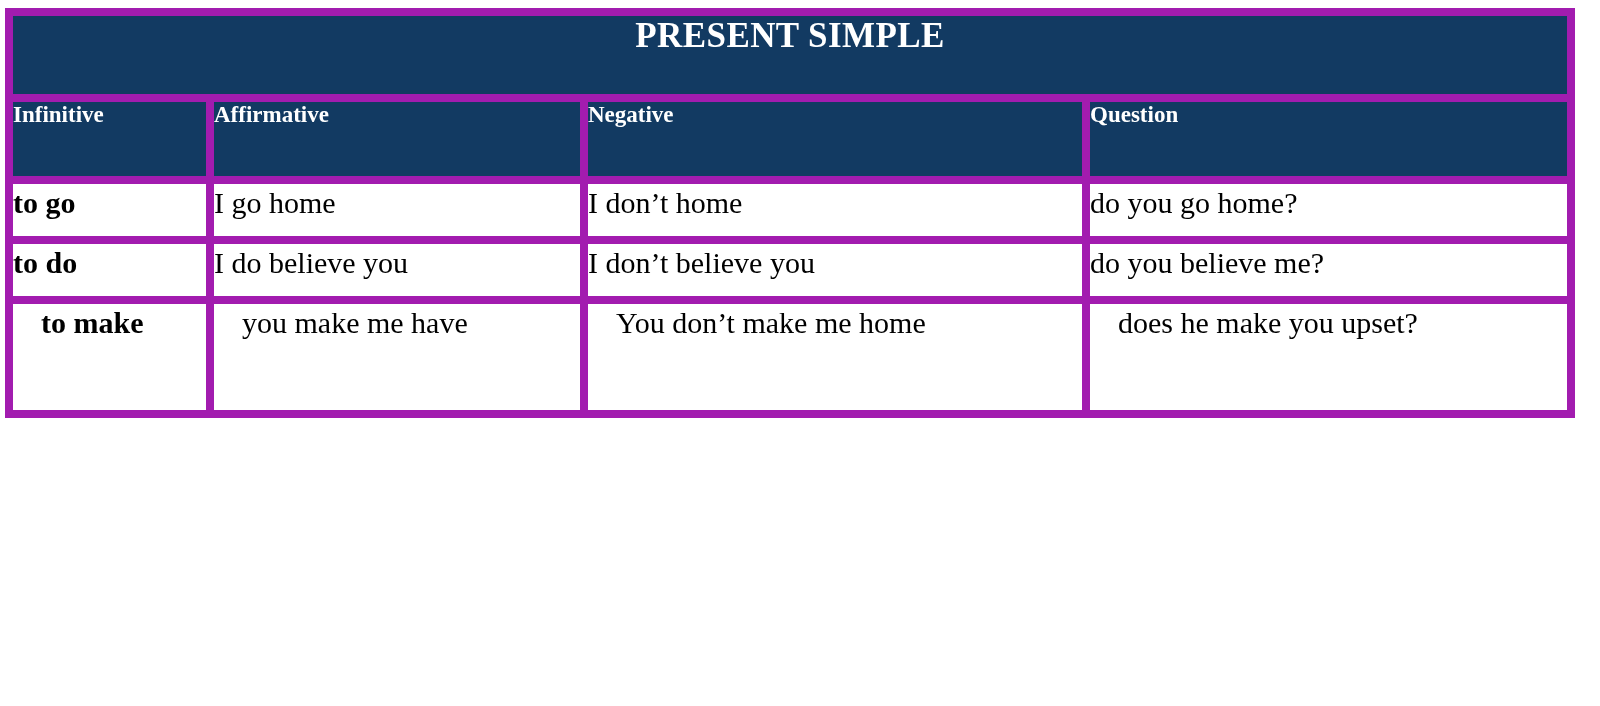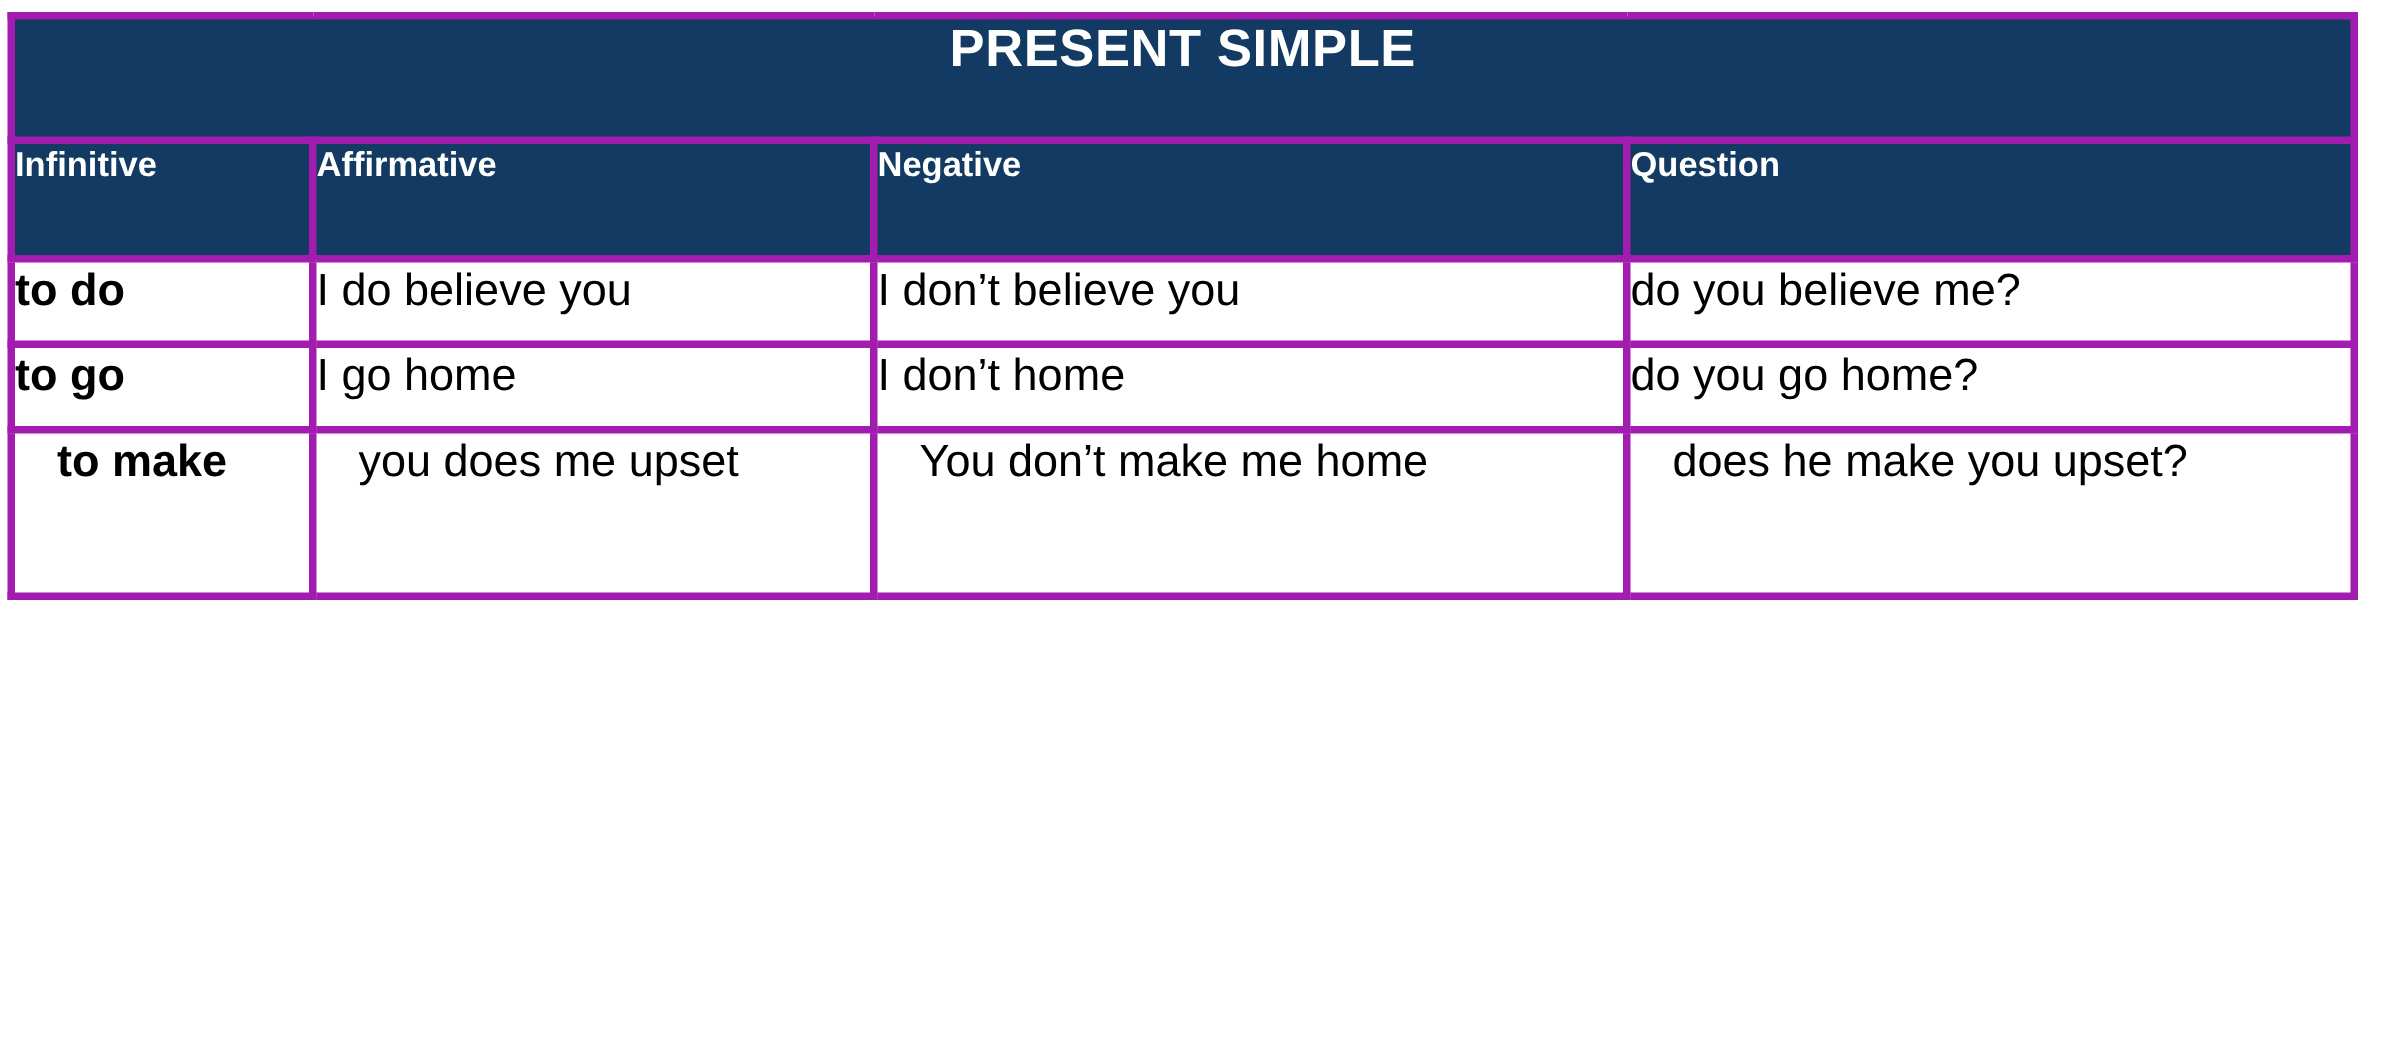--- a/index.html
+++ b/index.html
@@ -26,24 +26,25 @@
     left: 5px;
     top: 8px;
     width: 1562px;
     border-collapse: collapse;
     table-layout: fixed;
     background: #ffffff;
   }
 
   .grammar-table td,
   .grammar-table th {
-    border: 5px solid #a21caf;
+    border: 8px solid #a21caf;
     padding: 0;
     vertical-align: top;
     background: #ffffff;
+    font-family: Liberation Serif, serif;
   }
 
   
   .title-cell {
     background: #123A62 !important;
     color: #ffffff;
     text-align: center;
     vertical-align: middle;
     height: 78px;
     font-size: 35px;
@@ -106,38 +107,38 @@
       </tr>
 
       <tr>
         <td class="col-head">Infinitive</td>
         <td class="col-head">Affirmative</td>
         <td class="col-head">Negative</td>
         <td class="col-head">Question</td>
       </tr>
 
       <tr class="row-short">
+        <td class="cell infinitive">to go</td>
+        <td class="cell">I go home</td>
+        <td class="cell">I don’t home</td>
+        <td class="cell">do you go home?</td>
+      </tr>
+
+      <tr class="row-short">
         <td class="cell infinitive">to do</td>
         <td class="cell">I do believe you</td>
         <td class="cell">I don’t believe you</td>
         <td class="cell">do you believe me?</td>
       </tr>
 
-      <tr class="row-short">
-        <td class="cell infinitive">to go</td>
-        <td class="cell">I go home</td>
-        <td class="cell">I don’t home</td>
-        <td class="cell">do you go home?</td>
-      </tr>
-
 
 
       <tr class="row-last">
         <td class="cell infinitive">to make</td>
-        <td class="cell">you does me upset</td>
+        <td class="cell">you make me have</td>
         <td class="cell">You don’t make me home</td>
         <td class="cell">does he make you upset?</td>
       </tr>
 
     </tbody>
   </table>
 
 </div>
 
 </body></html>

